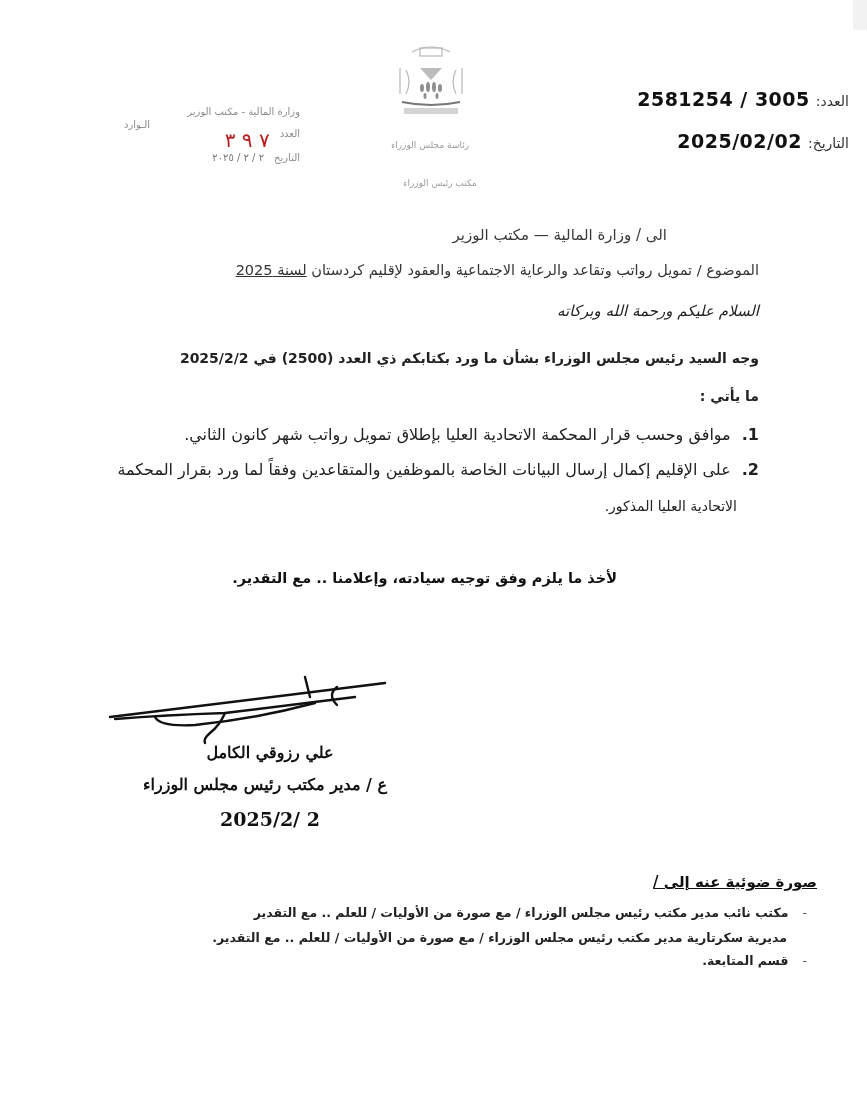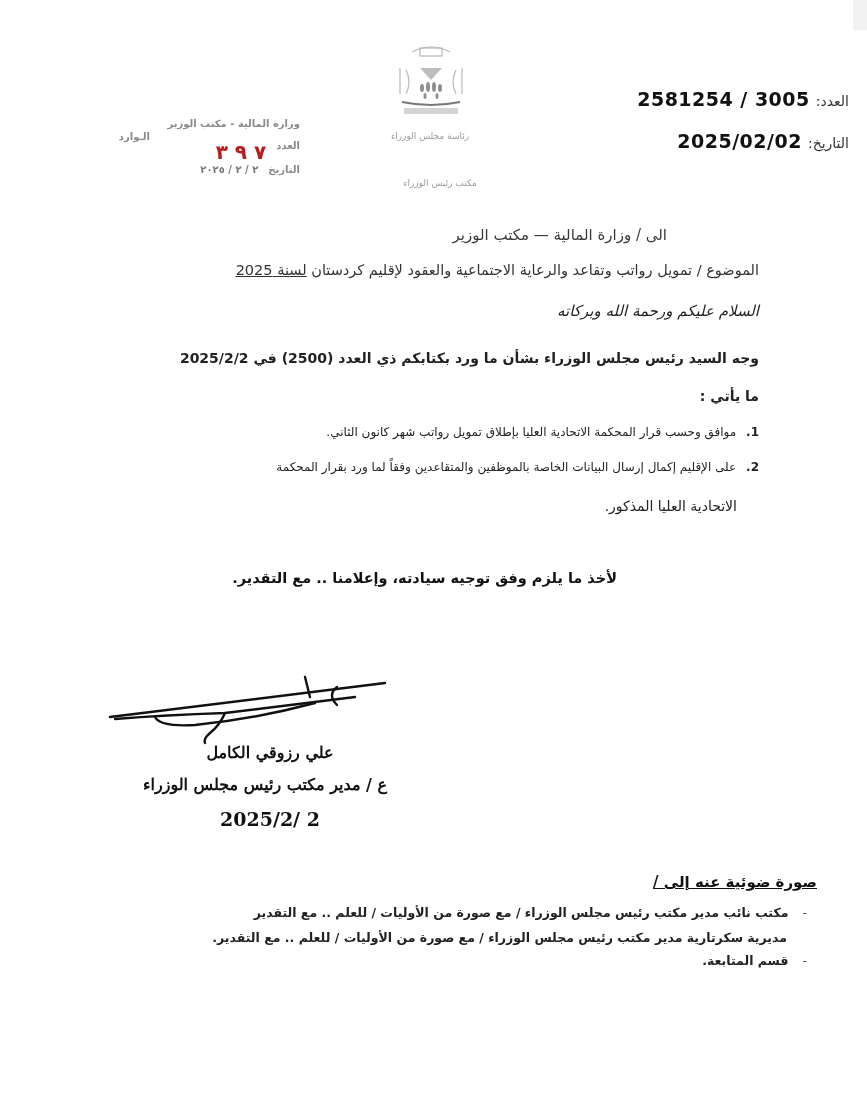--- a/index.html
+++ b/index.html
@@ -23,59 +23,59 @@
     .abs { position: absolute; }
     .rtl { direction: rtl; unicode-bidi: embed; }
     .faded { color: #9a9a9a; }
 
     
     .emblem {
       left: 392px; top: 38px; width: 78px; height: 80px;
     }
 
     
-    .header-faint-1 { left: 330px; top: 131px; width: 200px; font-size: 9px; text-align: center; }
+    .header-faint-1 { left: 330px; top: 140px; width: 200px; font-size: 9px; text-align: center; }
     .header-faint-2 { left: 380px; top: 178px; width: 120px; font-size: 9px; text-align: center; }
 
     
     .ref-row {
       right: 18px;
       font-size: 19px;
       font-weight: bold;
       display: flex;
       align-items: baseline;
       gap: 6px;
       direction: rtl;
     }
     .ref-row .lbl { font-size: 14px; font-weight: normal; color: #333; }
     .ref-row .val { direction: ltr; unicode-bidi: embed; letter-spacing: 0.5px; }
     .ref-number { top: 88px; }
     .ref-date { top: 130px; }
 
     
     .stamp {
-      left: 20px; top: 118px; width: 280px;
-      font-size: 10px; color: #8a8a8a; font-weight: bold;
+      left: 20px; top: 106px; width: 280px;
+      font-size: 10px; color: #8a8a8a;
     }
     .stamp .s-line { white-space: nowrap; }
     .stamp .s-hand { font-size: 20px; color: #b91c1c; letter-spacing: 6px; }
 
     
     .to-line { right: 200px; top: 226px; font-size: 15px; color: #3a3a3a; }
     .subject-line {
       right: 108px; top: 262px; width: 650px;
       font-size: 14.5px; color: #333; white-space: nowrap;
     }
     .subject-line .ul { text-decoration: underline; }
     .greeting { right: 108px; top: 302px; font-size: 15px; color: #222; font-style: italic; }
 
     .para1 { right: 108px; top: 350px; width: 680px; font-size: 14px; font-weight: bold; color: #222; white-space: nowrap; }
     .para1-cont { right: 108px; top: 388px; font-size: 14px; font-weight: bold; color: #222; }
 
-    .item { right: 108px; width: 700px; font-size: 12px; color: #222; white-space: nowrap; }
+    .item { right: 108px; width: 700px; font-size: 16px; color: #222; white-space: nowrap; }
     .item .num { font-weight: bold; margin-left: 6px; }
     .item1 { top: 425px; }
     .item2 { top: 460px; }
     .item2-cont { right: 130px; top: 498px; font-size: 14px; color: #222; }
     .item3 { top: 535px; }
 
     .closing { right: 250px; top: 570px; font-size: 14.5px; font-weight: bold; color: #111; }
 
     
     .signature-svg { left: 105px; top: 675px; width: 290px; height: 70px; }

